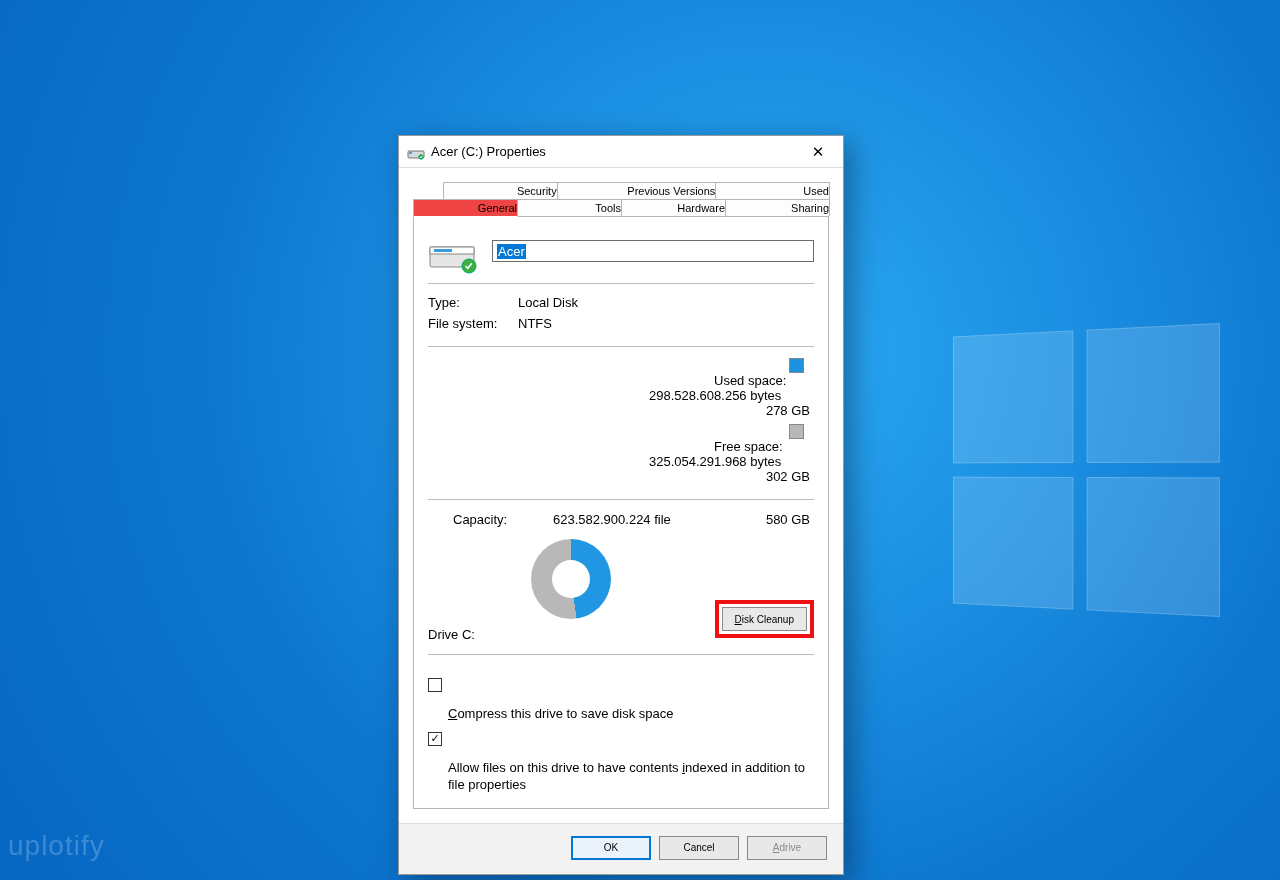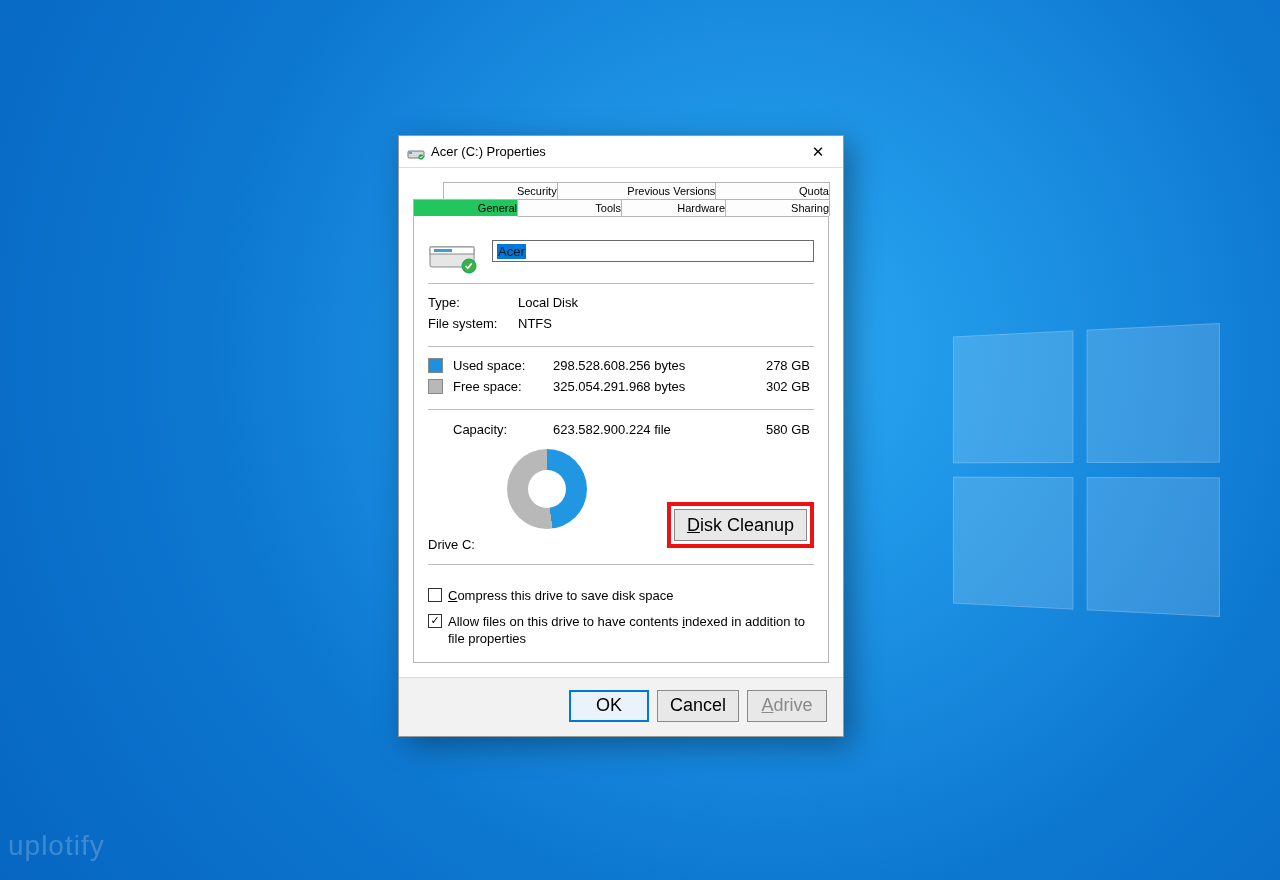--- a/index.html
+++ b/index.html
@@ -76,21 +76,21 @@
     background: #fdfdfd;
     padding: 2px 0;
     text-align: right;
     font-size: 11px;
     margin-right: -1px;
     cursor: default;
   }
   .tabrow.top .tab { flex:1; }
   .tabrow.bot .tab { flex:1; }
   .tab.active {
-    background:#22c55e;
+    background:#ef4444;
     position:relative;
     z-index:3;
     border-bottom:1px solid #fff;
     margin-bottom:-1px;
     font-weight:400;
   }
   .panel {
     border: 1px solid #b5b5b5;
     background:#fff;
     padding: 14px 14px 10px 14px;
@@ -102,25 +102,25 @@
   .driveicon { width:48px; height:40px; margin-right:16px; position:relative;}
   .namebox {
     flex:1;
     border:1px solid #6a6a6a;
     height:22px;
     padding:0 4px;
     display:flex; align-items:center;
     font-size:13px;
     background:#fff;
   }
-  .namebox .sel { background:#0078d7; color:#0f172a; padding:0 1px; }
+  .namebox .sel { background:#0078d7; color:#ffffff; padding:0 1px; }
   hr.sep { border:none; border-top:1px solid #bcbcbc; margin:12px 0 8px 0; }
   .kv { display:flex; font-size:13px; padding:3px 0; }
   .kv .k { width:90px; }
-  .space-row { display:flex; align-items:flex-end; font-size:13px; padding:3px 0; }
+  .space-row { display:flex; align-items:flex-end; font-size:13px; padding:3px 0;flex-direction:column; }
   .swatch { width:15px; height:15px; margin-right:10px; border:1px solid #888; }
   .sw-used { background:#1e90e0; }
   .sw-free { background:#b8b8b8; }
   .space-row .lbl { width:100px; }
   .space-row .bytes { width:165px; }
   .space-row .gb { text-align:right; flex:1; padding-right:4px;}
   .cap-row { display:flex; font-size:13px; padding:4px 0; margin-left:25px;}
   .cap-row .lbl { width:100px; }
   .cap-row .bytes { width:165px; }
   .cap-row .gb { text-align:right; flex:1; padding-right:4px;}
@@ -135,41 +135,41 @@
   .donut::after{
     content:""; position:absolute; inset:21px;
     background:#fff; border-radius:50%;
   }
   .drive-label { font-size:13px; }
   .cleanup-wrap { padding-bottom:4px; }
   .btn {
     border:1px solid #8a8a8a;
     background:#e8e8e8;
     padding: 2px 12px;
-    height:32px;
-    font-size:18px;
+    height:24px;
+    font-size:10px;
     display:inline-flex; align-items:center; justify-content:center;
     cursor:default;
     min-width:80px;
   }
   .btn.focus { border:1px solid #0078d7; box-shadow: inset 0 0 0 1px #0078d7; background:#eaf3fb;}
   .btn.disabled { color:#8a8a8a; }
   .cleanup-highlight {
     border:4px solid #e11; padding:3px; display:inline-block;
   }
   .checks { margin-top:18px; font-size:13px; }
   .chk { display:flex; align-items:flex-start; padding:4px 0;}
   .chkbox {
     width:14px; height:14px; border:1px solid #333; margin-right:6px;
     display:inline-flex; align-items:center; justify-content:center;
     font-size:11px; line-height:1;
     flex-shrink:0; margin-top:1px;
     background:#fff;
   }
-  .chk .lbl { line-height:1.35; }
+  .chk .lbl { line-height:1.35;margin-top:28px; }
   .footer {
     display:flex; justify-content:flex-end; gap:8px;
     padding: 12px 16px 14px 0;
     background:#f2f2f2;
     border-top:1px solid #ddd;
   }
   .u { text-decoration: underline; }
 </style>
 </head>
 <body>
@@ -199,21 +199,21 @@
       <div class="closebtn">
         <span>✕</span>
       </div>
     </div>
 
     <div class="body">
       <div class="tabs">
         <div class="tabrow top">
           <div class="tab">Security</div>
           <div class="tab" style="flex:1.4">Previous Versions</div>
-          <div class="tab">Quota</div>
+          <div class="tab">Used</div>
         </div>
         <div class="tabrow bot">
           <div class="tab active">General</div>
           <div class="tab">Tools</div>
           <div class="tab">Hardware</div>
           <div class="tab">Sharing</div>
         </div>
 
         <div class="panel">
           <div class="row1">

